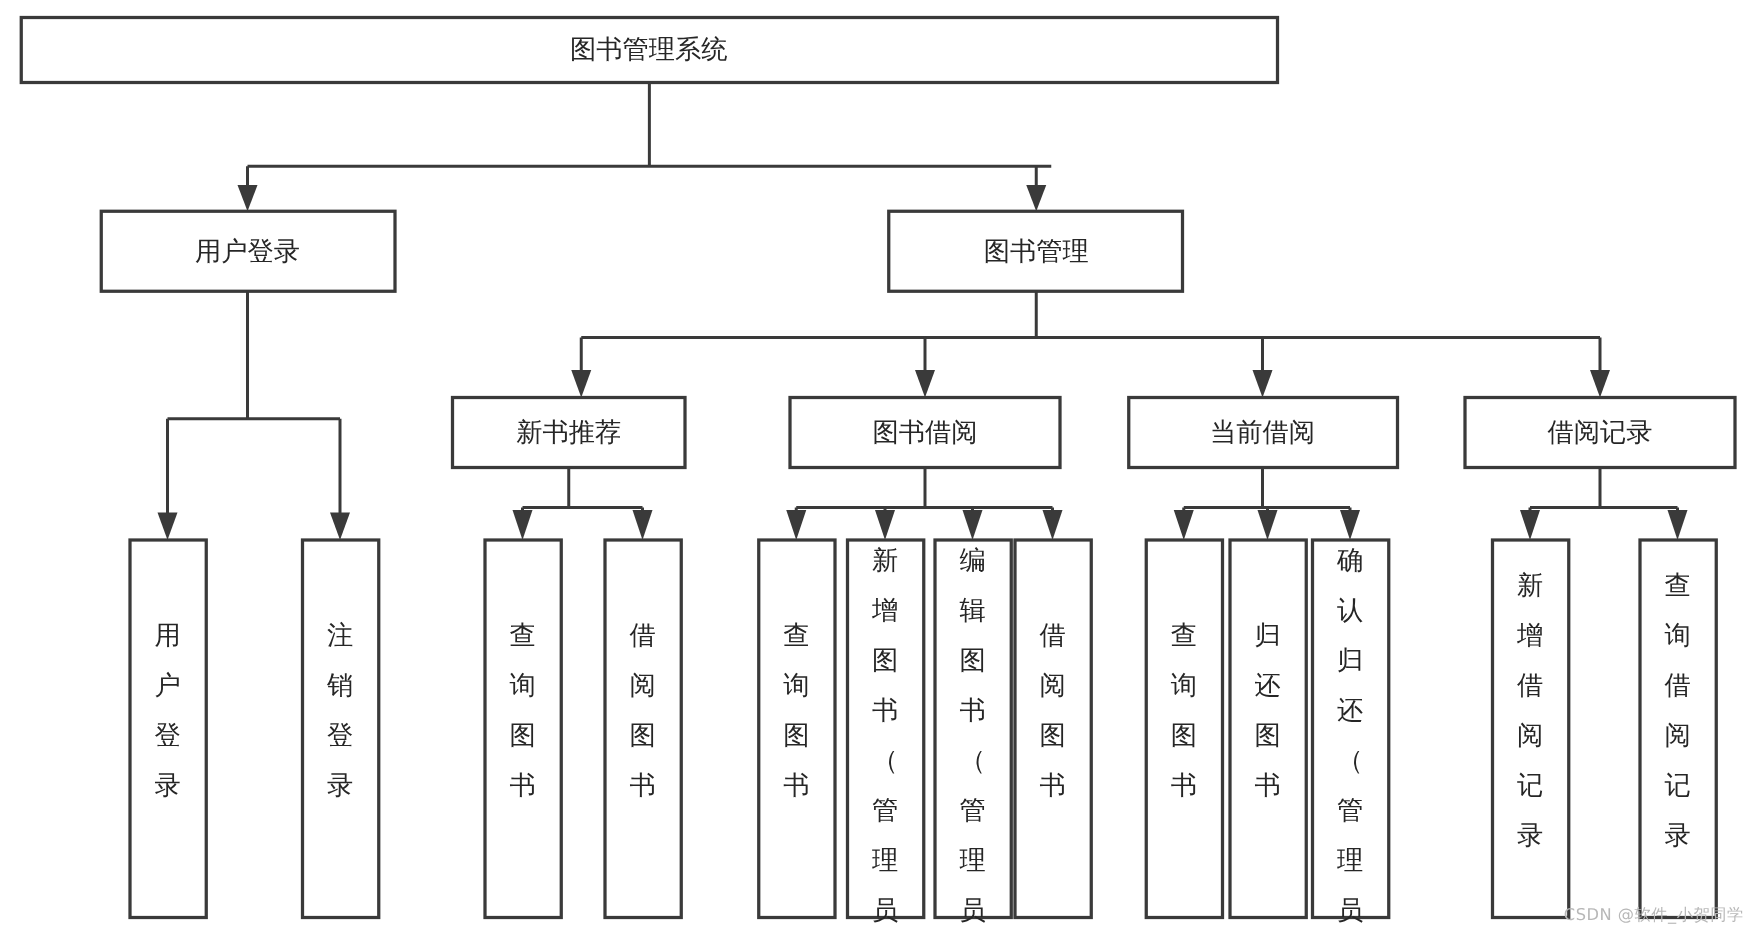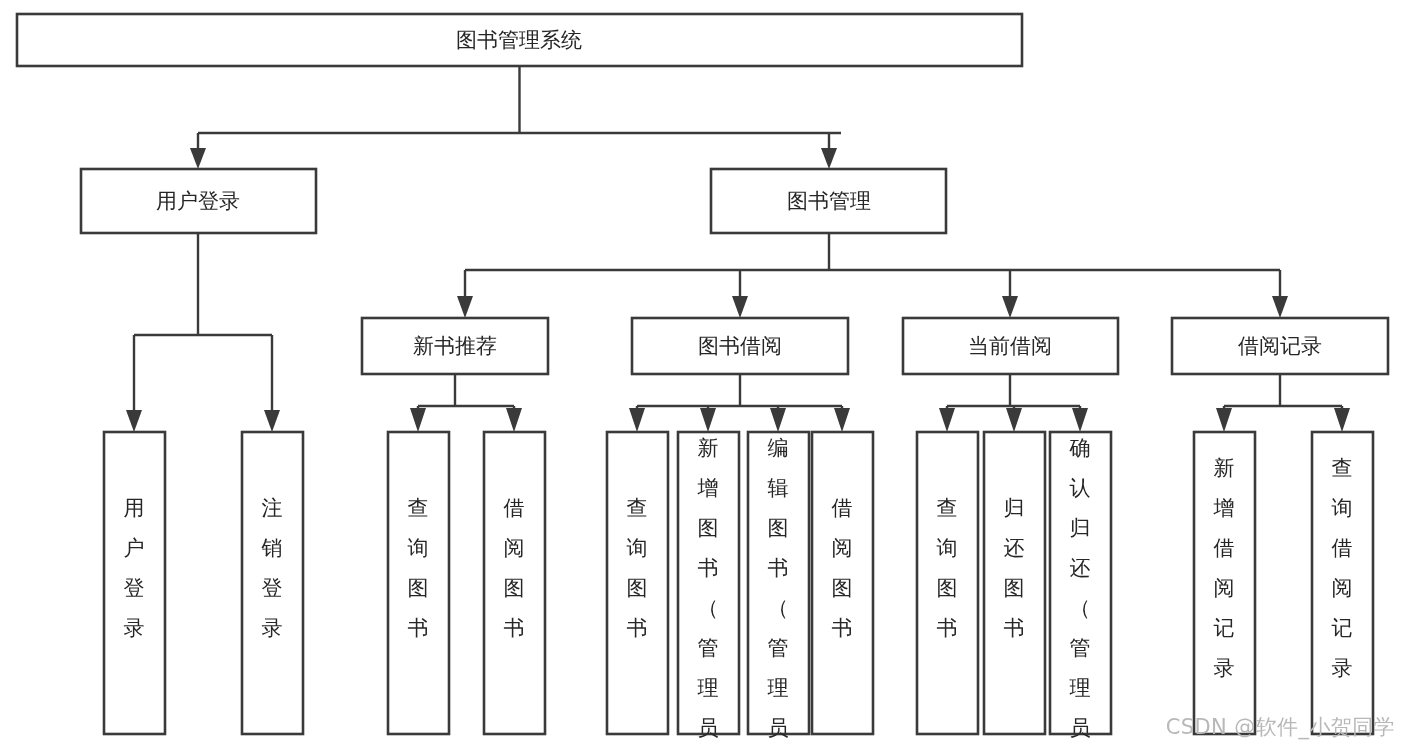--- a/index.html
+++ b/index.html
@@ -46,21 +46,21 @@
   }
   .arrow-head {
     fill: #3a3a3a;
     stroke: none;
   }
   .watermark {
     position: absolute;
     right: 10px;
     bottom: 6px;
     font-family: "DejaVu Sans", "Liberation Sans", sans-serif;
-    font-size: 21px;
+    font-size: 13px;
     color: #b8b8b8;
     white-space: nowrap;
     letter-spacing: 0.4px;
   }
 </style>
 </head>
 <body>
 
 <svg id="diagram" viewBox="0 0 1405 747">
 

